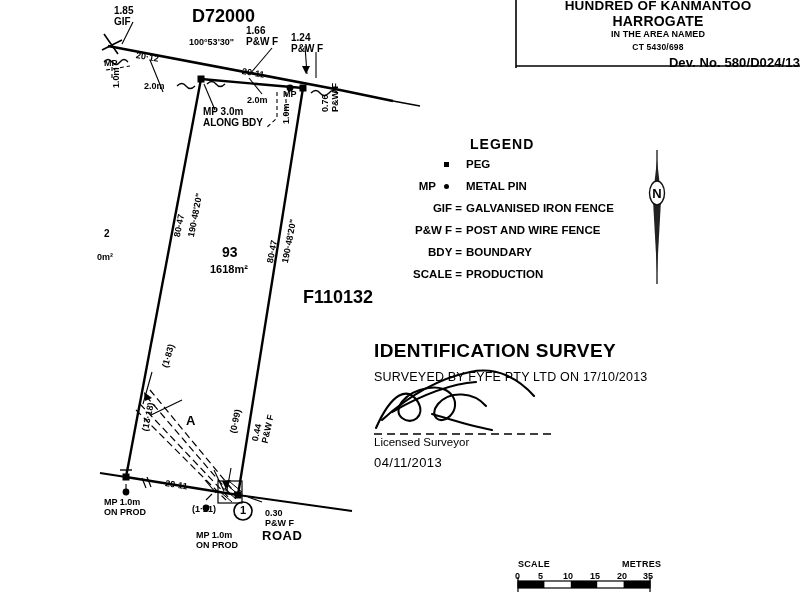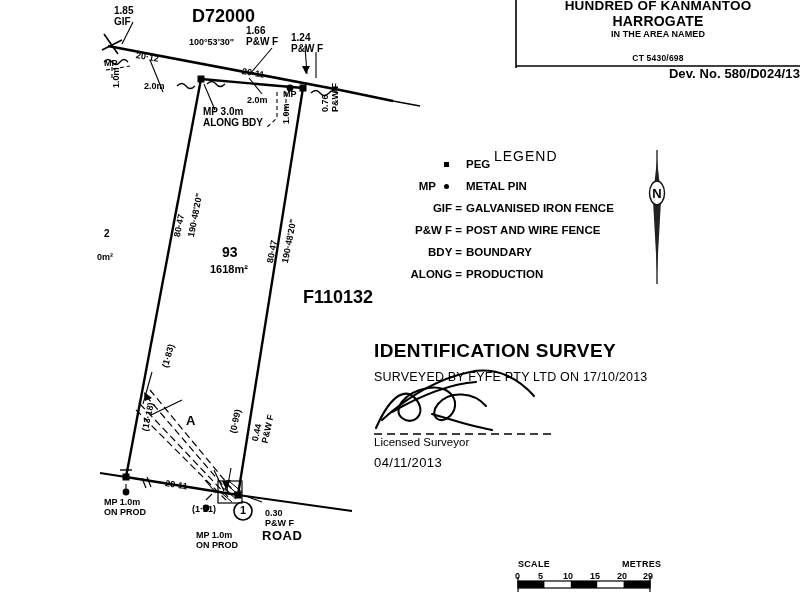--- a/index.html
+++ b/index.html
@@ -19,21 +19,21 @@
   .tb-line{text-align:center;white-space:pre;}
   #titleblock{position:absolute;left:516px;top:-2px;width:284px;height:66px;}
   .tb1{font-size:13.5px;font-weight:bold;letter-spacing:.2px;}
   .tb2{font-size:9px;font-weight:bold;letter-spacing:.1px;}
   .tb3{font-size:14px;font-weight:bold;letter-spacing:.2px;}
   .tb4{font-size:8.5px;font-weight:bold;letter-spacing:.2px;}
   .tb5{font-size:13px;font-weight:bold;letter-spacing:.1px;}
 
   
   #legend{position:absolute;left:404px;top:132px;width:230px;}
-  #legend .ltitle{position:absolute;left:66px;top:16px;font-size:14px;font-weight:normal;letter-spacing:1px;margin-left:24px;}
+  #legend .ltitle{position:absolute;left:66px;top:4px;font-size:14px;font-weight:bold;letter-spacing:1px;}
   .lrow{position:absolute;height:14px;font-size:11.5px;font-weight:bold;white-space:nowrap;}
   .lrow .key{position:absolute;right:100%;padding-right:4px;text-align:right;white-space:pre;}
   .lrow .val{position:absolute;left:0;white-space:pre;}
   .sym-peg{position:absolute;width:5px;height:5px;background:#000;}
   .sym-pin{position:absolute;width:5px;height:5px;background:#000;border-radius:50%;}
 
   
   #idsurvey{position:absolute;left:374px;top:340px;}
   #idsurvey .idtitle{font-size:19px;font-weight:bold;letter-spacing:.4px;white-space:nowrap;}
   #idsurvey .idsub{position:absolute;left:0;top:30px;font-size:12.5px;white-space:nowrap;letter-spacing:.2px;}
@@ -168,21 +168,21 @@
       <rect x="52.8" y="0" width="26.4" height="7" fill="#000"></rect>
       <rect x="105.6" y="0" width="26.4" height="7" fill="#000"></rect>
       <path d="M0 -4 L 0 11 M132 -4 L 132 11" stroke="#000" stroke-width="1.2"></path>
     </g>
   </svg>
 
   <div id="titleblock">
     <div class="tb-line tb1">HUNDRED OF KANMANTOO</div>
     <div class="tb-line tb3">HARROGATE</div>
     <div class="tb-line tb2">IN THE AREA NAMED</div>
-    <div class="tb-line tb4" style="margin-top:14px;">CT 5430/698</div>
+    <div class="tb-line tb4" style="margin-top:3px;">CT 5430/698</div>
     <div class="tb-line tb5" style="margin-top:3px;text-align:right;">Dev. No. 580/D024/13</div>
   </div>
 
   <div id="legend">
     <div class="ltitle">LEGEND</div>
 
     <div class="lrow" style="left:62px;top:26px;">
       <span class="sym-peg" style="left:-22px;top:4px;"></span>
       <span class="val">PEG</span>
     </div>
@@ -202,41 +202,41 @@
       <span class="key">P&amp;W F =</span>
       <span class="val">POST AND WIRE FENCE</span>
     </div>
 
     <div class="lrow" style="left:62px;top:114px;">
       <span class="key">BDY =</span>
       <span class="val">BOUNDARY</span>
     </div>
 
     <div class="lrow" style="left:62px;top:136px;">
-      <span class="key">ALONG =</span>
+      <span class="key">SCALE =</span>
       <span class="val">PRODUCTION</span>
     </div>
   </div>
 
   <div id="idsurvey">
     <div class="idtitle">IDENTIFICATION SURVEY</div>
     <div class="idsub">SURVEYED BY FYFE PTY LTD ON 17/10/2013</div>
     <div class="idrole">Licensed Surveyor</div>
     <div class="iddate">04/11/2013</div>
   </div>
 
   <div id="scalebar">
     <div class="sb-cap" style="left:4px;top:-1px;">SCALE</div>
     <div class="sb-cap" style="left:108px;top:-1px;">METRES</div>
     <div class="sb-tick" style="left:1px;">0</div>
     <div class="sb-tick" style="left:24px;">5</div>
     <div class="sb-tick" style="left:49px;">10</div>
     <div class="sb-tick" style="left:76px;">15</div>
     <div class="sb-tick" style="left:103px;">20</div>
-    <div class="sb-tick" style="left:129px;">29</div>
+    <div class="sb-tick" style="left:129px;">35</div>
   </div>
 
   <div class="lbl dbig" style="left:192px;top:6px;">D72000</div>
   <div class="lbl dbig" style="left:303px;top:287px;">F110132</div>
 
   <div class="lbl" style="left:222px;top:245px;font-size:14px;font-weight:bold;">93</div>
   <div class="lbl" style="left:210px;top:263px;font-size:11px;font-weight:bold;">1618m²</div>
 
   <div class="lbl" style="left:262px;top:529px;font-size:13px;font-weight:bold;letter-spacing:.5px;">ROAD</div>
   <div class="lbl" style="left:240px;top:504px;font-size:11px;font-weight:bold;">1</div>

